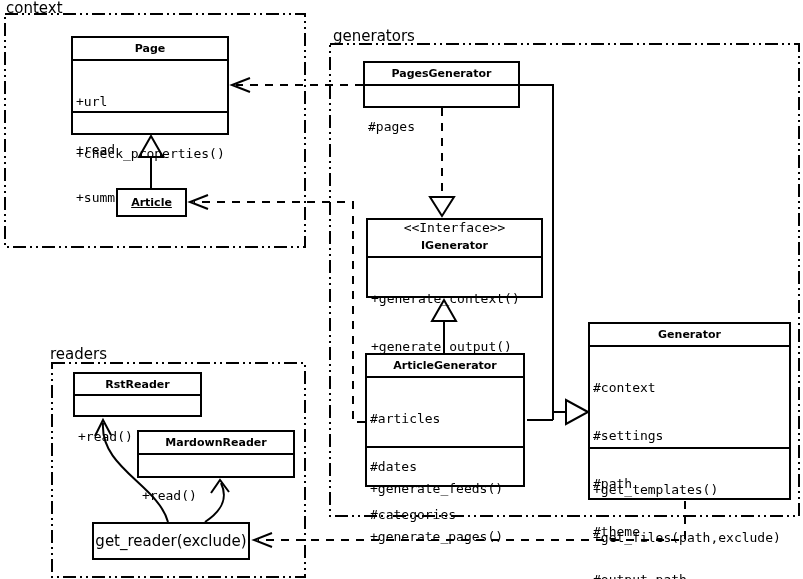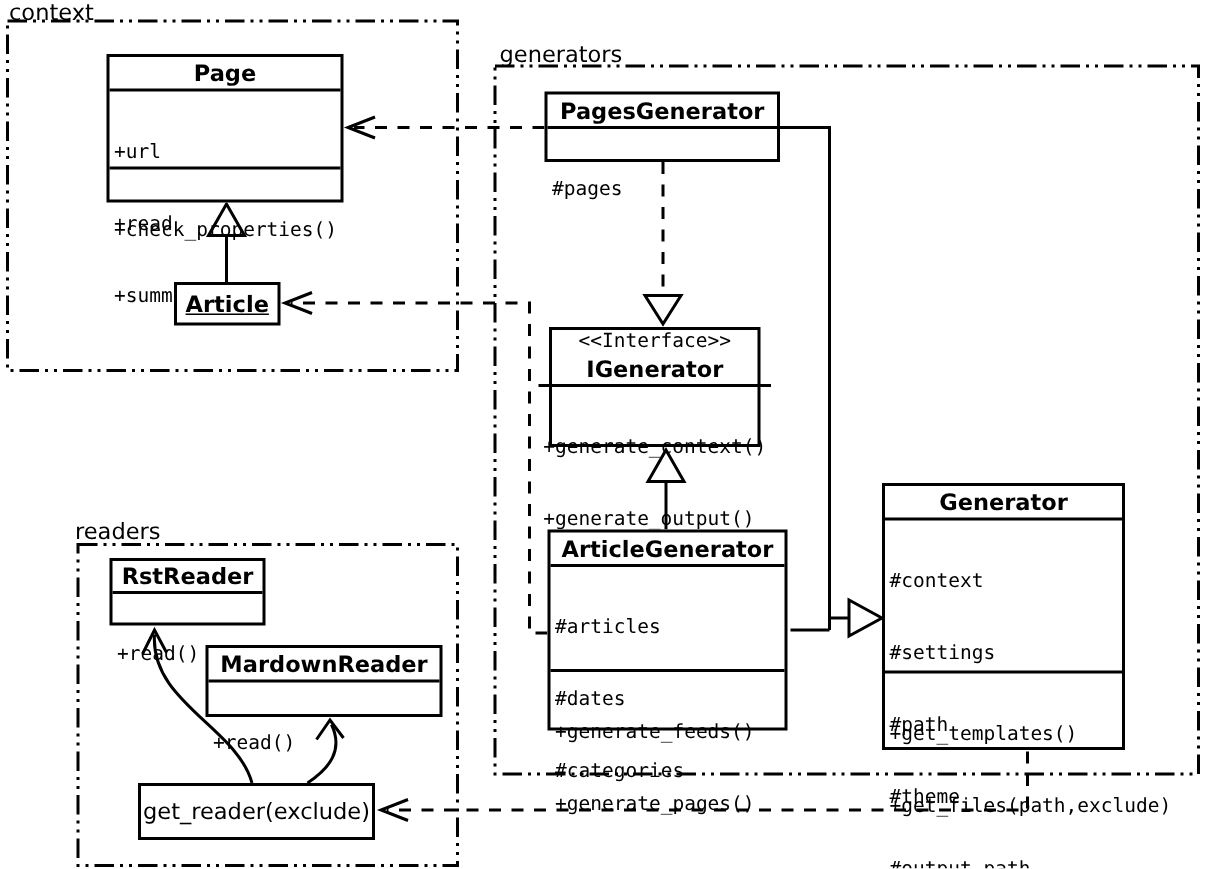--- a/index.html
+++ b/index.html
@@ -10,21 +10,21 @@
   #connector-svg{position:absolute;left:0;top:0;z-index:0;}
   .pkg-label{
     position:absolute;z-index:2;font-size:15px;line-height:17px;
     color:#000;white-space:nowrap;
   }
   .uml{
     position:absolute;z-index:1;background:#fff;border:2px solid #000;
     box-sizing:border-box;display:flex;flex-direction:column;
   }
   .uml .title{
-    font-weight:bold;font-size:15px;line-height:20px;text-align:center;
+    font-weight:bold;font-size:11px;line-height:20px;text-align:center;
     padding-top:1px;white-space:nowrap;overflow:visible;
   }
   .uml .stereo{
     font-family:"DejaVu Sans Mono",monospace;font-weight:normal;
     font-size:13px;line-height:16px;text-align:center;white-space:nowrap;
   }
   .uml .sec{
     border-top:2px solid #000;box-sizing:border-box;
     font-family:"DejaVu Sans Mono",monospace;font-size:13px;line-height:16px;
     padding:1px 3px;white-space:pre;overflow:visible;
@@ -117,21 +117,21 @@
     <div class="title">Article</div>
   </div>
 
   <div class="uml" style="left:363px;top:61px;width:157px;height:47px;">
     <div class="title" style="height:23px;">PagesGenerator</div>
     <div class="sec" style="flex:1;">
       <div>#pages</div>
     </div>
   </div>
 
-  <div class="uml" style="left:366px;top:218px;width:141px;height:80px;align-items:center;">
+  <div class="uml" style="left:366px;top:218px;width:177px;height:80px;">
     <div style="height:40px;">
       <div class="stereo">&lt;&lt;Interface&gt;&gt;</div>
       <div class="title" style="padding-top:0;">IGenerator</div>
     </div>
     <div class="sec" style="flex:1;">
       <div>+generate_context()</div>
       <div>+generate_output()</div>
     </div>
   </div>
 
@@ -141,38 +141,38 @@
       <div>#articles</div>
       <div>#dates</div>
       <div>#categories</div>
     </div>
     <div class="sec" style="flex:1;">
       <div>+generate_feeds()</div>
       <div>+generate_pages()</div>
     </div>
   </div>
 
-  <div class="uml" style="left:588px;top:322px;width:162px;height:178px;">
+  <div class="uml" style="left:588px;top:322px;width:203px;height:178px;">
     <div class="title" style="height:24px;">Generator</div>
     <div class="sec" style="height:102px;">
       <div>#context</div>
       <div>#settings</div>
       <div>#path</div>
       <div>#theme</div>
       <div>#output_path</div>
       
     </div>
     <div class="sec" style="flex:1;">
       <div>+get_templates()</div>
       <div>+get_files(path,exclude)</div>
       <div>#_update_context()</div>
     </div>
   </div>
 
-  <div class="uml" style="left:73px;top:372px;width:104px;height:45px;">
+  <div class="uml" style="left:73px;top:372px;width:129px;height:45px;">
     <div class="title" style="height:21px;line-height:19px;">RstReader</div>
     <div class="sec" style="flex:1;">
       <div>+read()</div>
     </div>
   </div>
 
   <div class="uml" style="left:137px;top:430px;width:158px;height:48px;">
     <div class="title" style="height:24px;">MardownReader</div>
     <div class="sec" style="flex:1;">
       <div>+read()</div>

